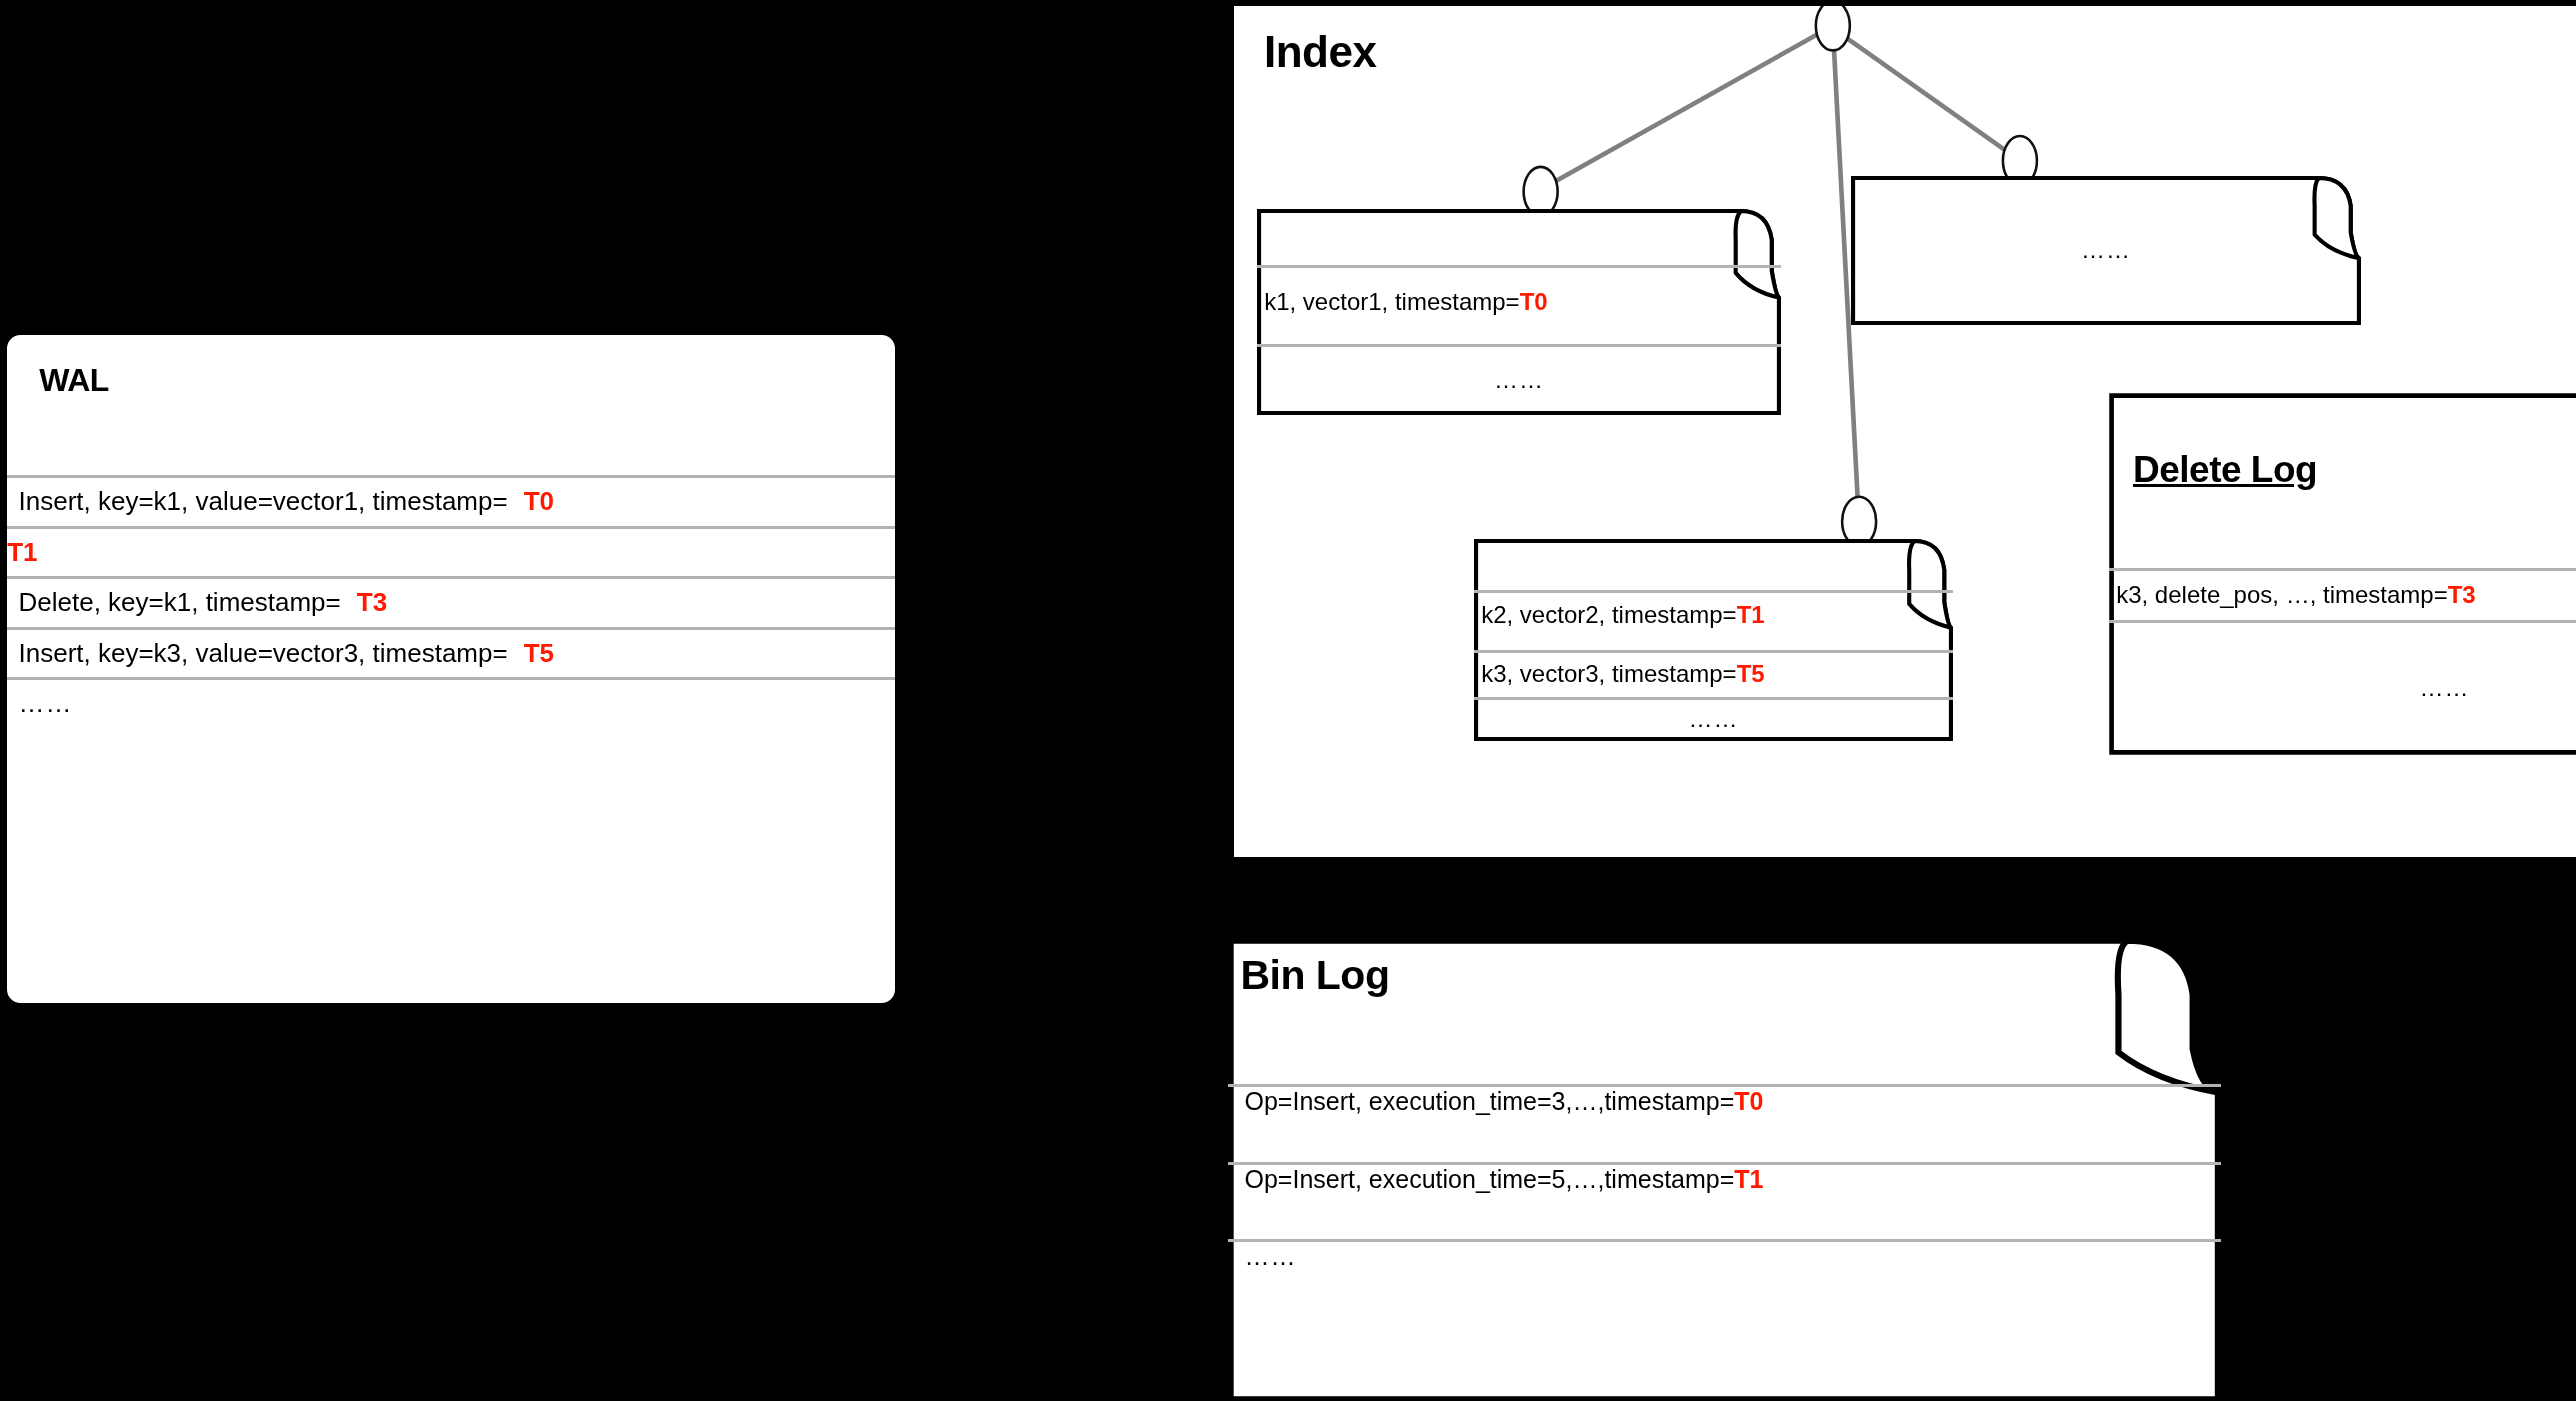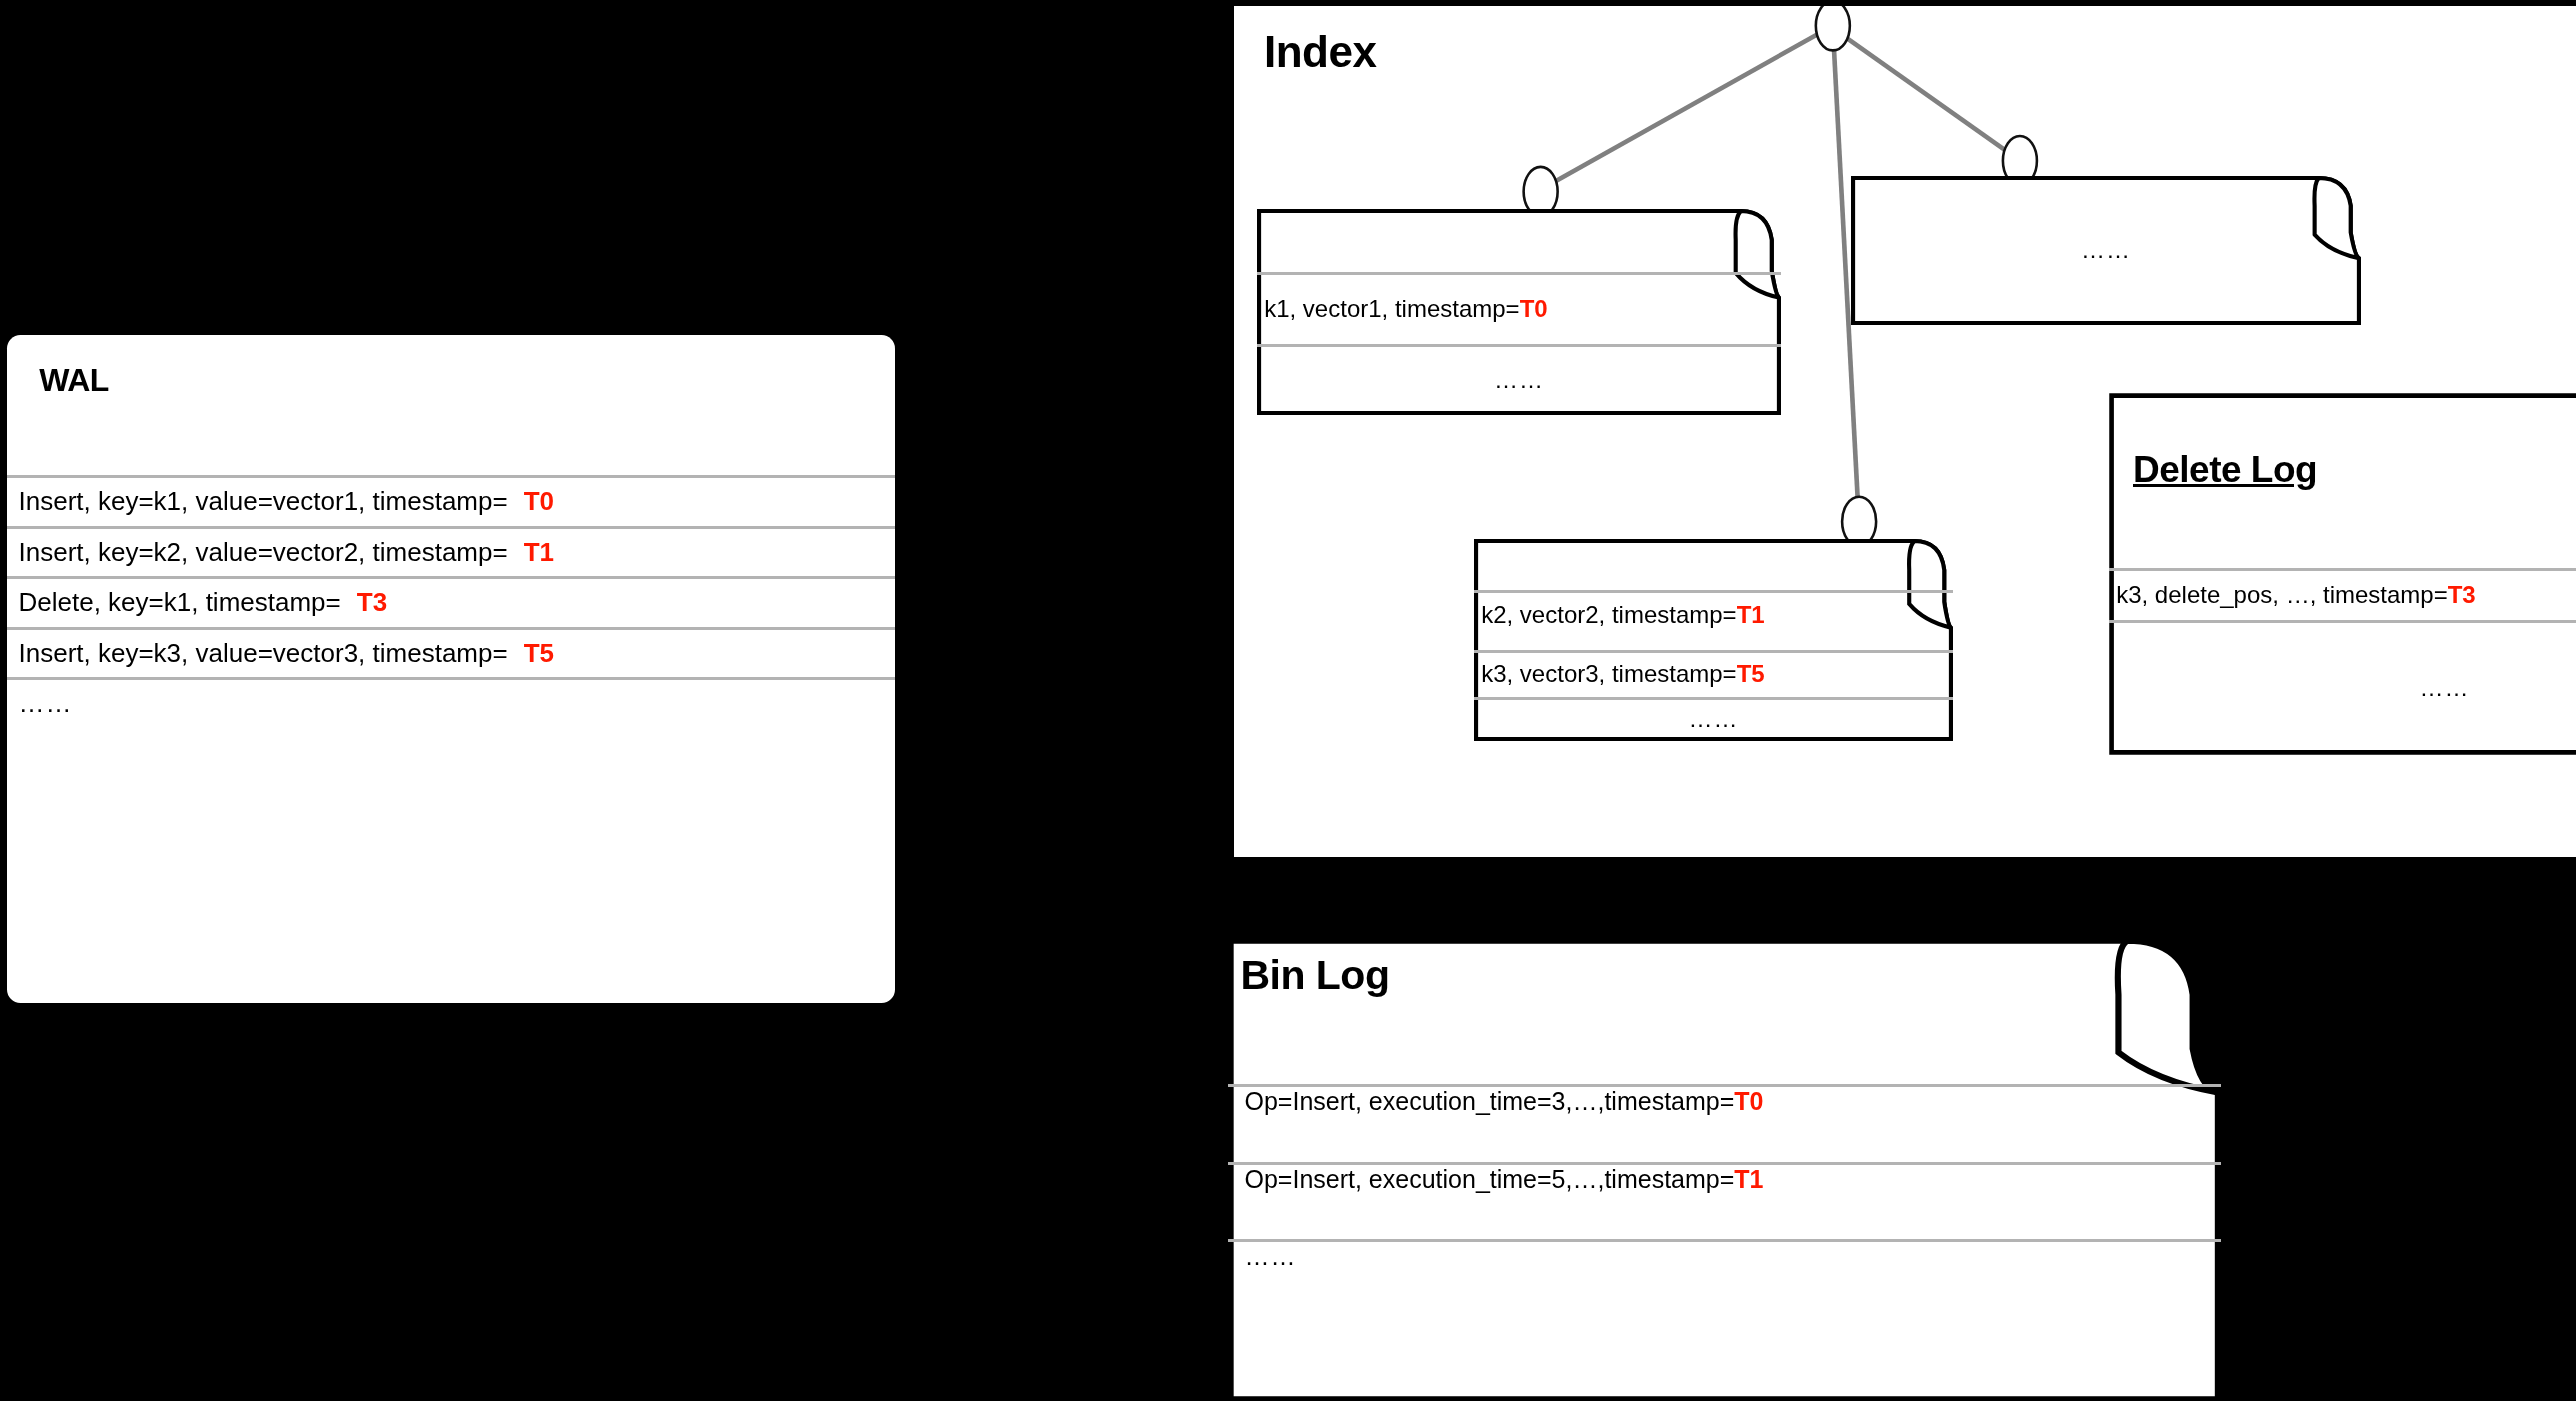--- a/index.html
+++ b/index.html
@@ -62,21 +62,20 @@
 <body>
 
 <div class="panel panel-rounded" id="wal">
   <div class="panel-title" id="wal-title">WAL</div>
 
   <div class="wal-row" style="top:140px">
     <span>Insert, key=k1, value=vector1, timestamp=</span>
     <span class="ts">T0</span>
   </div>
   <div class="wal-row" style="top:191px">
-    <span>Insert, key=k2, value=vector2, timestamp=</span>
     <span class="ts">T1</span>
   </div>
   <div class="wal-row" style="top:241px">
     <span>Delete, key=k1, timestamp=</span>
     <span class="ts">T3</span>
   </div>
   <div class="wal-row" style="top:292px">
     <span>Insert, key=k3, value=vector3, timestamp=</span>
     <span class="ts">T5</span>
   </div>
@@ -101,21 +100,21 @@
       <ellipse cx="1213" cy="1000" rx="33" ry="48"></ellipse>
     </g>
   </svg>
 
   <div class="note" style="left:23px;top:203px;width:524px;height:206px;">
     <svg class="note-svg" viewBox="0 0 1018 400" preserveAspectRatio="none">
       <path d="M4 4 H940 Q992 4 1000 60 V120 Q1008 168 1014 172 V396 H4 Z" fill="#ffffff" stroke="#000000" stroke-width="8"></path>
       <path d="M940 4 Q992 4 1000 60 V120 Q1008 168 1014 172 Q960 160 930 124 V60 Q928 14 940 4 Z" fill="#ffffff" stroke="#000000" stroke-width="8"></path>
     </svg>
     <div class="note-rows">
-      <div class="note-row lead" style="top:63px;height:72px">
+      <div class="note-row lead" style="top:56px;height:72px">
         <span>k1, vector1, timestamp=</span>
         <span class="ts">T0</span>
       </div>
       <div class="note-row center" style="top:135px;height:69px">
         <span class="ell">……</span>
       </div>
     </div>
   </div>
 
   <div class="note" style="left:617px;top:170px;width:510px;height:149px;">

